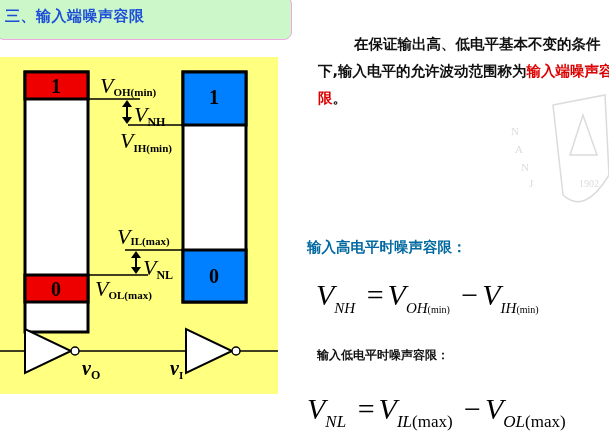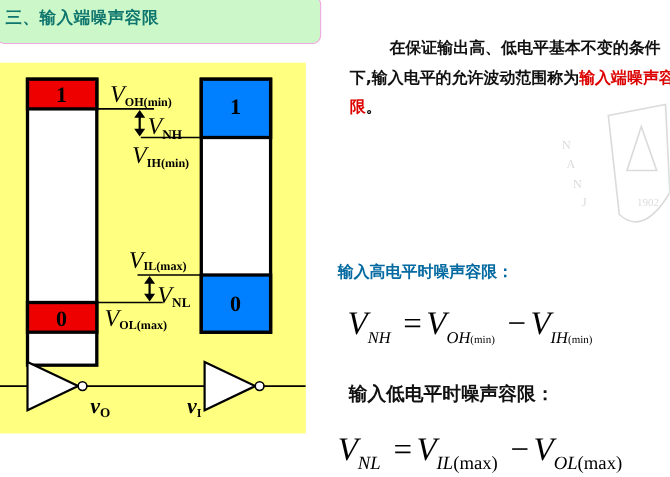--- a/index.html
+++ b/index.html
@@ -8,35 +8,35 @@
     background:#ffffff;
     font-family:"DejaVu Sans", "Liberation Sans", sans-serif;
   }
   .title-box {
     position:absolute; left:-4px; top:-4px; width:296px; height:44px;
     background:#ccf8c9; border:1px solid #f0a8e0; border-radius:8px;
     box-sizing:border-box;
   }
   .title-text {
     position:absolute; left:8px; top:10px;
-    font-size:15px; font-weight:bold; color:#0f766e; letter-spacing:0.5px;
+    font-size:15px; font-weight:bold; color:#1d4ed8; letter-spacing:0.5px;
   }
   .diagram {
     position:absolute; left:0; top:57px; width:278px; height:337px;
     background:#ffff80;
   }
   .watermark { position:absolute; left:505px; top:55px; width:104px; height:170px; opacity:0.35; }
   .para {
     position:absolute; left:318px; top:31px; width:300px;
     font-size:14.5px; font-weight:bold; color:#111; line-height:27px;
   }
   .para .indent { display:inline-block; width:36px; }
   .para .red { color:#dd0000; }
   .label-h { position:absolute; left:307px; top:238px; font-size:14.5px; font-weight:bold; color:#0369a1; }
-  .label-l { position:absolute; left:317px; top:347px; font-size:17px; font-weight:bold; color:#111; }
+  .label-l { position:absolute; left:317px; top:347px; font-size:12px; font-weight:bold; color:#111; }
   .formula {
     position:absolute; font-family:"Liberation Serif", "DejaVu Serif", serif; color:#000; white-space:nowrap;
   }
   .f1 { left:316px; top:278px; font-size:30px; }
   .f2 { left:307px; top:392px; font-size:30px; }
   .formula i { font-style:italic; }
   .formula .sub { font-size:16px; vertical-align:-8px; }
   .f1 .sub i { font-size:15px; }
   .f1 .sub .up { font-style:normal; font-size:10px; }
   .f2 .sub { font-size:17px; }

